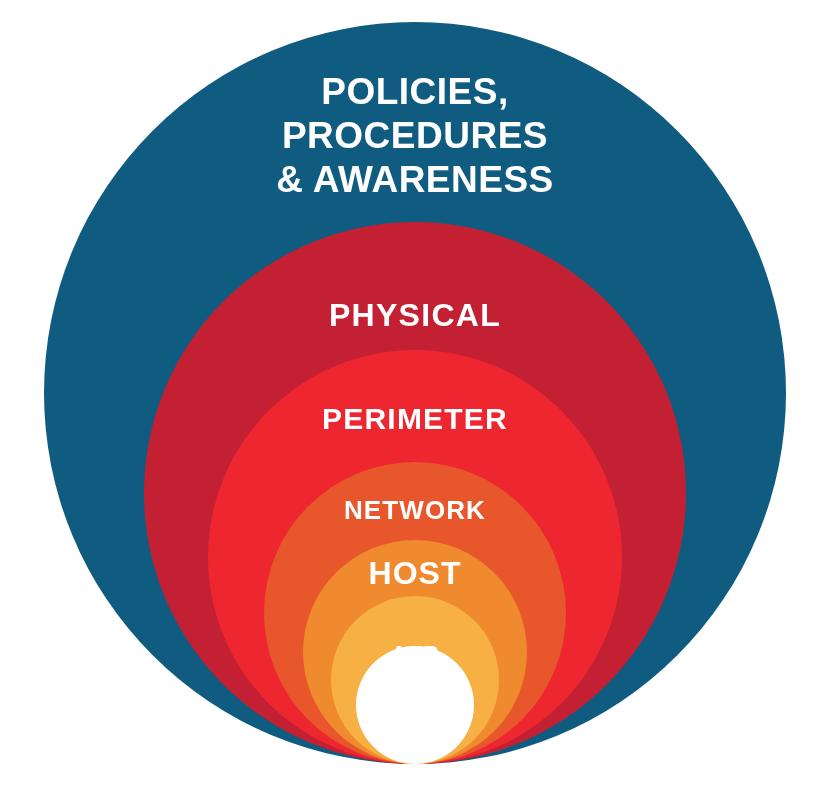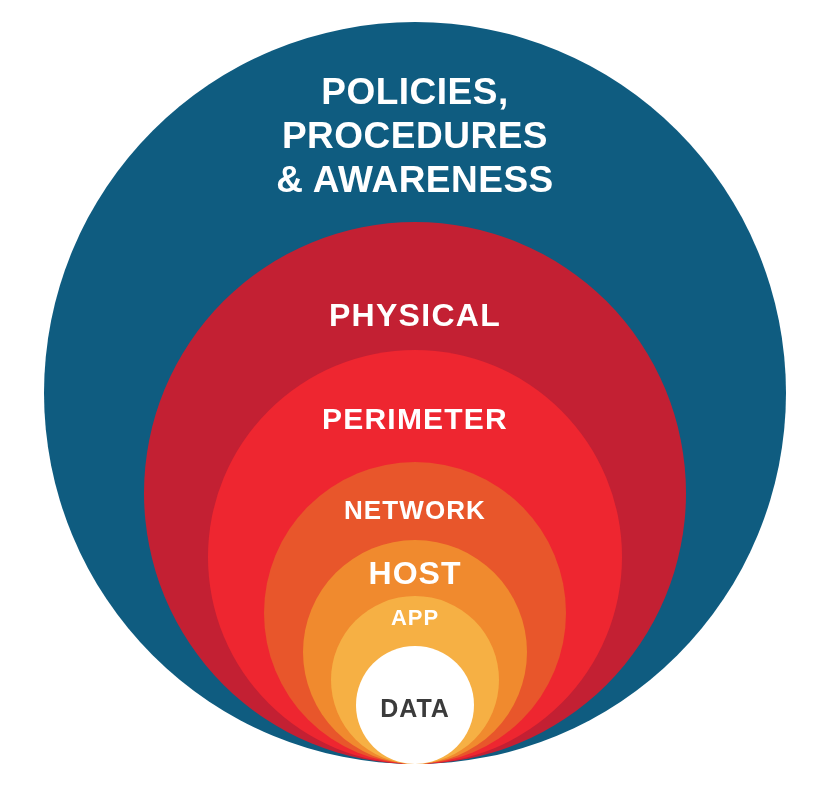--- a/index.html
+++ b/index.html
@@ -122,18 +122,17 @@
 &amp; AWARENESS</div>
 
     <div class="ring-label" id="label-physical" style="color: rgb(255, 255, 255);">PHYSICAL</div>
 
     <div class="ring-label" id="label-perimeter" style="color: rgb(255, 255, 255);">PERIMETER</div>
 
     <div class="ring-label" id="label-network" style="color: rgb(255, 255, 255); text-align: center;">NETWORK</div>
 
     <div class="ring-label" id="label-host" style="color: rgb(255, 255, 255);">HOST</div>
 
-    <div class="ring-label" id="label-app" style="color: rgb(255, 255, 255);">APP</div>
+    <div class="ring-label" id="label-app" style="color: rgb(255, 255, 255); margin-top: 36px;">APP</div>
 
-    <div class="ring-label core" id="label-data" style="color: rgb(59, 59, 59);">DATA</div>
   </div>
 
 </div>
 
 </body></html>

